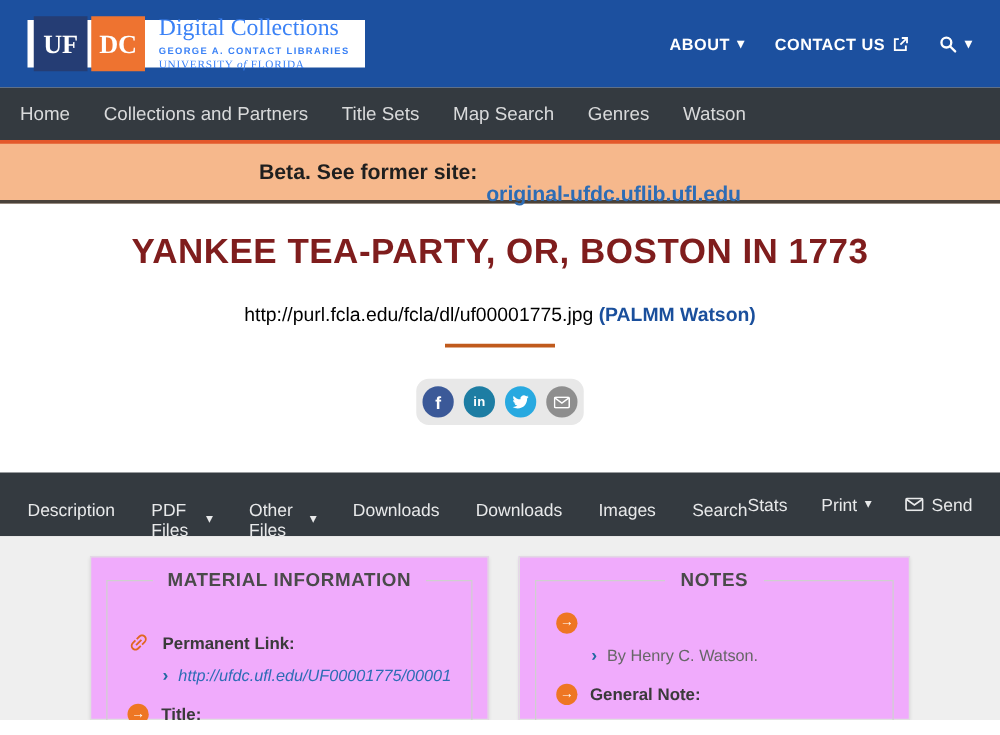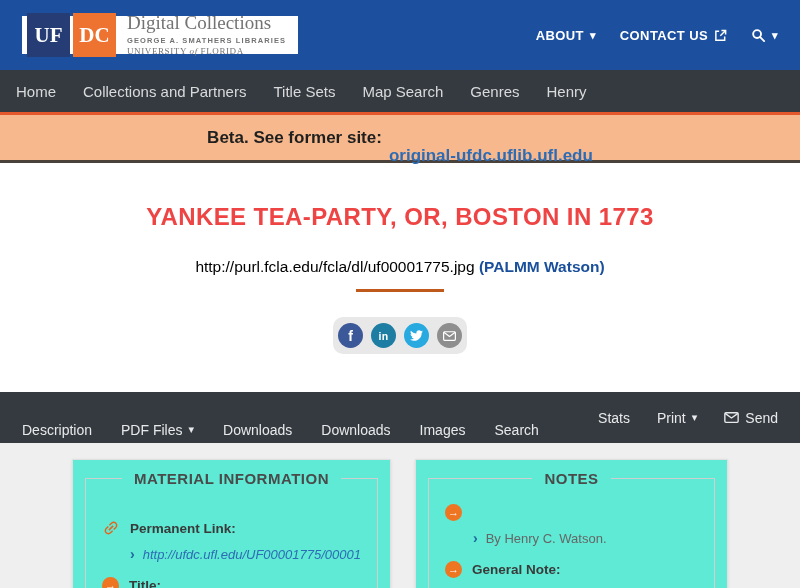--- a/index.html
+++ b/index.html
@@ -9,21 +9,21 @@
 
   
   .top-header { height:70px; background:#1c509f; display:flex; align-items:center;
                 justify-content:space-between; padding:0 22px; }
   .logo-card { background:#fff; height:38px; display:flex; align-items:center;
                padding:5px 12px 5px 5px; }
   .uf-box,.dc-box { width:43px; height:44px; display:flex; align-items:center; justify-content:center;
                font-family:"Liberation Serif", serif; font-weight:bold; color:#fff; font-size:21px; }
   .uf-box { background:#253d74; }
   .dc-box { background:#ee7330; margin-left:3px; }
-  .logo-text { margin-left:11px; color:#737373; display:flex; flex-direction:column; line-height:1.1; }
+  .logo-text { margin-left:11px; color:#3b82f6; display:flex; flex-direction:column; line-height:1.1; }
   .logo-title { font-family:"Liberation Serif", serif; font-size:19px; }
   .logo-sub { font-size:7.5px; font-weight:bold; letter-spacing:1.1px; margin-top:3px; }
   .logo-sub2 { font-family:"Liberation Serif", serif; font-size:9px; letter-spacing:.6px; margin-top:2px; }
   .logo-sub2 .of { font-style:italic; }
   .top-links { display:flex; align-items:center; gap:24px; }
   .top-links a { color:#fff; font-size:13px; font-weight:bold; letter-spacing:.4px;
                  display:flex; align-items:center; gap:6px; }
   .caret::after { content:"▾"; font-size:11px; line-height:1; position:relative; top:0px; }
   .ico { display:inline-flex; }
   .ico svg { display:block; }
@@ -34,21 +34,21 @@
   .main-nav a { color:#d9dadb; font-size:15px; }
 
   
   .beta-banner { height:51px; background:#f6b88c; border-top:3px solid #e4582b;
                  border-bottom:3px solid #4a423a; display:flex; align-items:center;
                  justify-content:center; gap:7px; font-size:17px; font-weight:bold; color:#1f1f1f; }
   .beta-banner a { color:#2d6cb5; font-weight:bold;margin-top:36px; }
 
   
   .item-head { background:#fff; text-align:center; }
-  .item-title { font-size:24px; font-weight:bold; color:#ef4444; letter-spacing:.4px; padding-top:40px; }
+  .item-title { font-size:28px; font-weight:bold; color:#7f1d1d; letter-spacing:.4px; padding-top:22px; }
   .purl-line { margin-top:27px; font-size:15.5px; }
   .purl-line a { color:#000000; }
   .purl-line strong { color:#1a4f9c; }
   .accent-rule { width:88px; height:3px; background:#c05a1c; border:none; margin:13px auto 0; }
   .social-row { margin:25px auto 0; background:#e8e8e8; border-radius:10px; width:134px; height:37px;
                 display:flex; align-items:center; justify-content:center; gap:8px; }
   .sbtn { width:25px; height:25px; border-radius:50%; color:#fff; display:flex; align-items:center;
           justify-content:center; font-weight:bold; }
   .sbtn.fb { background:#3b5998; font-size:14px; }
   .sbtn.li { background:#1d7da3; font-size:10.5px; letter-spacing:.3px; }
@@ -58,21 +58,21 @@
 
   
   .toolbar { height:51px; background:#343a40; display:flex; align-items:center; padding:0 22px;
              color:#e8e9ea; font-size:14px; }
   .toolbar a { color:#e8e9ea; display:flex; align-items:center; gap:6px; }
   .tb-left { display:flex; gap:29px; align-items:flex-start;margin-top:24px; }
   .tb-right { margin-left:auto; display:flex; gap:27px; align-items:center; }
 
   
   .meta { background:#efefef; height:147px; padding:16px 72px 0; display:flex; gap:24px; overflow:hidden; }
-  .card { flex:1; background:#5eead4; border:1px solid #e0e0e0; box-shadow:0 1px 3px rgba(0,0,0,.10);
+  .card { flex:1; background:#f0abfc; border:1px solid #e0e0e0; box-shadow:0 1px 3px rgba(0,0,0,.10);
           padding:10px 12px; }
   .card fieldset { border:1px solid #cfcfcf; padding:2px 16px 20px; }
   .card legend { margin:0 auto; padding:0 12px; font-size:15px; font-weight:bold; color:#4a4a4a;
                  letter-spacing:.5px; text-align:center; }
   .field-label { display:flex; align-items:center; gap:10px; font-size:13.5px; font-weight:bold; color:#3a3a3a; }
   .gap-lg { margin-top:30px; }
   .gap-md { margin-top:15px; }
   .arrow-icon { width:17px; height:17px; min-width:17px; border-radius:50%; background:#ee7623; color:#fff;
                 display:flex; align-items:center; justify-content:center; }
   .arrow-icon::before { content:"→"; font-size:11px; font-weight:bold; line-height:1; }
@@ -85,21 +85,21 @@
 <body>
 
 <div>
 
   <header class="top-header">
     <a class="logo-card">
       <span class="uf-box">UF</span>
       <span class="dc-box">DC</span>
       <span class="logo-text">
         <span class="logo-title">Digital Collections</span>
-        <span class="logo-sub">GEORGE A. SMATHERS LIBRARIES</span>
+        <span class="logo-sub">GEORGE A. CONTACT LIBRARIES</span>
         <span class="logo-sub2">
           <span>UNIVERSITY</span>
           <span class="of">of</span>
           <span>FLORIDA</span>
         </span>
       </span>
     </a>
     <nav class="top-links">
       <a class="caret">
         <span>ABOUT</span>
@@ -124,21 +124,21 @@
       </a>
     </nav>
   </header>
 
   <nav class="main-nav">
     <a>Home</a>
     <a>Collections and Partners</a>
     <a>Title Sets</a>
     <a>Map Search</a>
     <a>Genres</a>
-    <a>Henry</a>
+    <a>Watson</a>
   </nav>
 
   <div class="beta-banner">
     <span>Beta. See former site:</span>
     <a>original-ufdc.uflib.ufl.edu</a>
   </div>
 
   <section class="item-head">
     <h1 class="item-title">YANKEE TEA-PARTY, OR, BOSTON IN 1773</h1>
     <p class="purl-line">
@@ -166,20 +166,23 @@
       </a>
     </div>
   </section>
 
   <nav class="toolbar">
     <div class="tb-left">
       <a>Description</a>
       <a class="caret">
           <span>PDF Files</span>
         </a>
+      <a class="caret">
+          <span>Other Files</span>
+        </a>
       <a>Downloads</a>
       <a>Downloads</a>
       <a>Images</a>
       <a>Search</a>
     </div>
     <div class="tb-right">
       <a>Stats</a>
       <a class="caret">
           <span>Print</span>
         </a>

